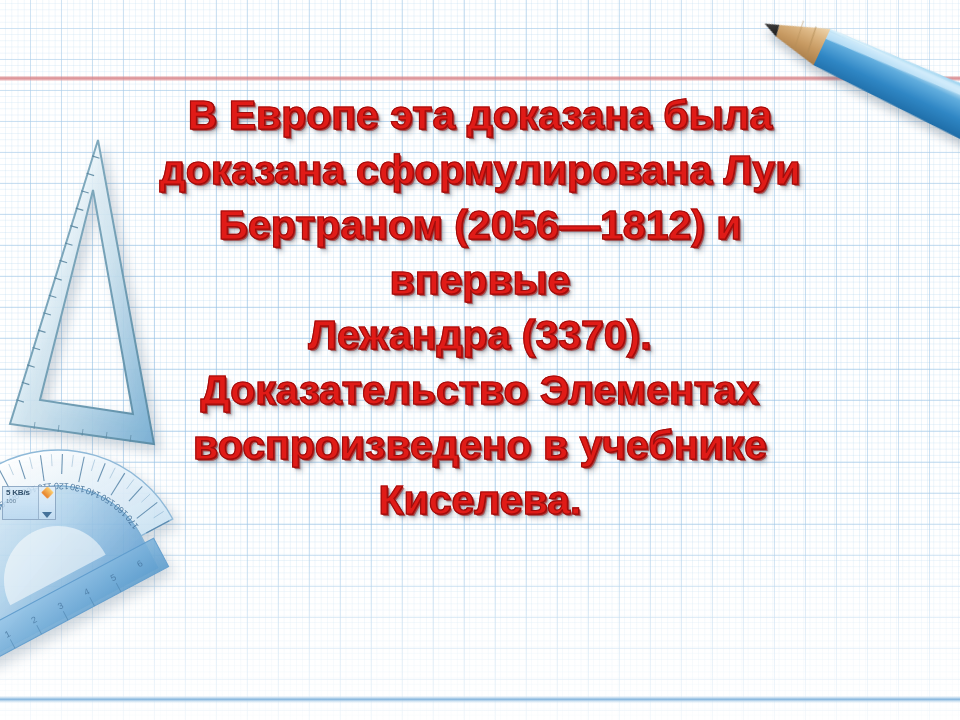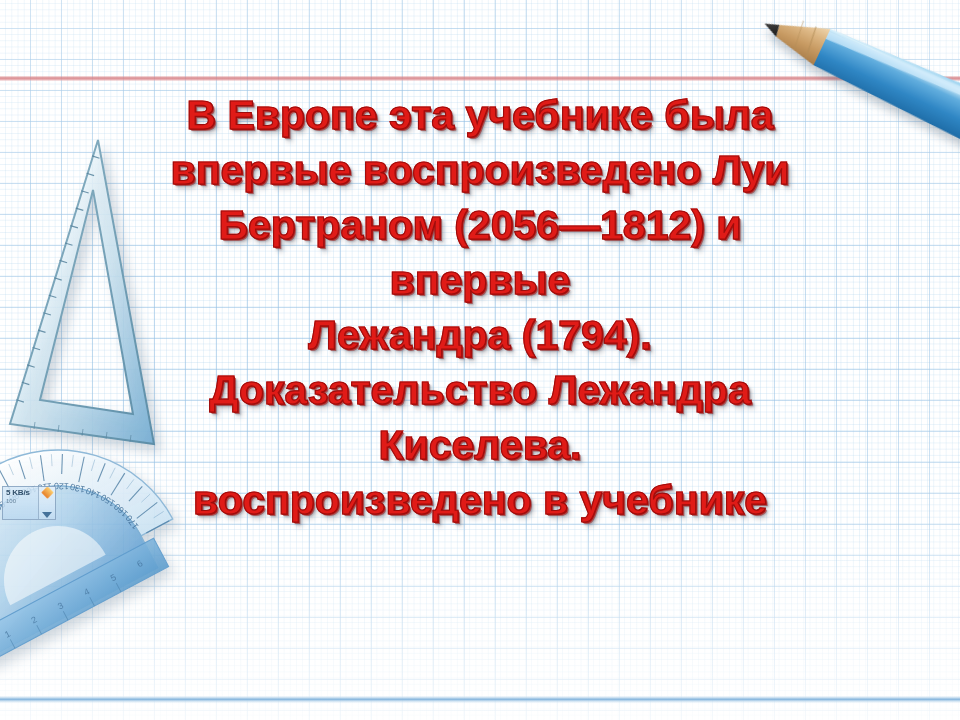--- a/index.html
+++ b/index.html
@@ -495,23 +495,23 @@
       <div class="sw-rate">5 KB/s</div>
       <div class="sw-sub">100</div>
     </div>
     <div class="sw-side">
       <span class="sw-diamond"></span>
       <span class="sw-caret"></span>
     </div>
   </div>
 
   <div class="text-block">
-    <span class="wordart-line w-big">В Европе эта учебнике была</span>
-    <span class="wordart-line w-big">впервые воспроизведено Луи</span>
+    <span class="wordart-line w-big">В Европе эта доказана была</span>
+    <span class="wordart-line w-big">доказана сформулирована Луи</span>
     <span class="wordart-line w-big">Бертраном (2056—1812) и</span>
     <span class="wordart-line w-big">впервые</span>
-    <span class="wordart-line w-big">Лежандра (1794).</span>
-    <span class="wordart-line w-big">Доказательство Лежандра</span>
+    <span class="wordart-line w-big">Лежандра (3370).</span>
+    <span class="wordart-line w-big">Доказательство Элементах</span>
+    <span class="wordart-line w-big">воспроизведено в учебнике</span>
     <span class="wordart-line w-big">Киселева.</span>
-    <span class="wordart-line w-big">воспроизведено в учебнике</span>
   </div>
 
 </div>
 
 </body></html>

